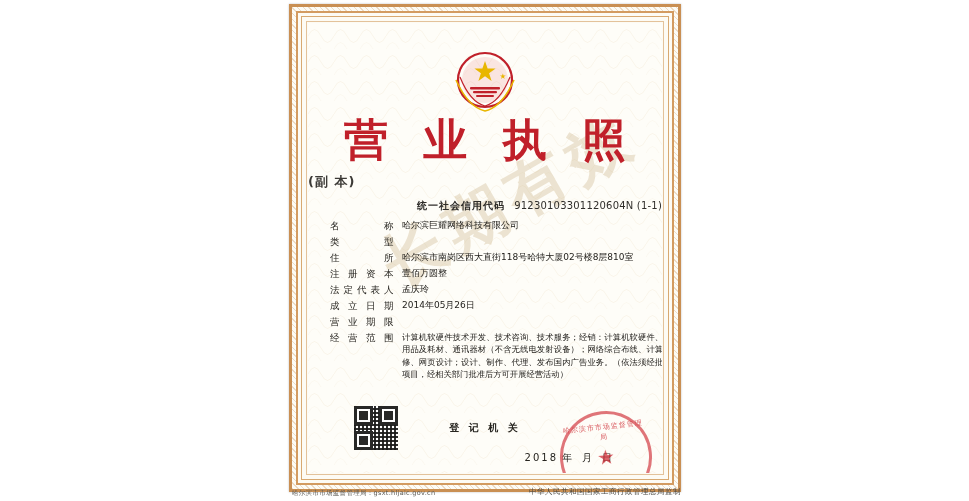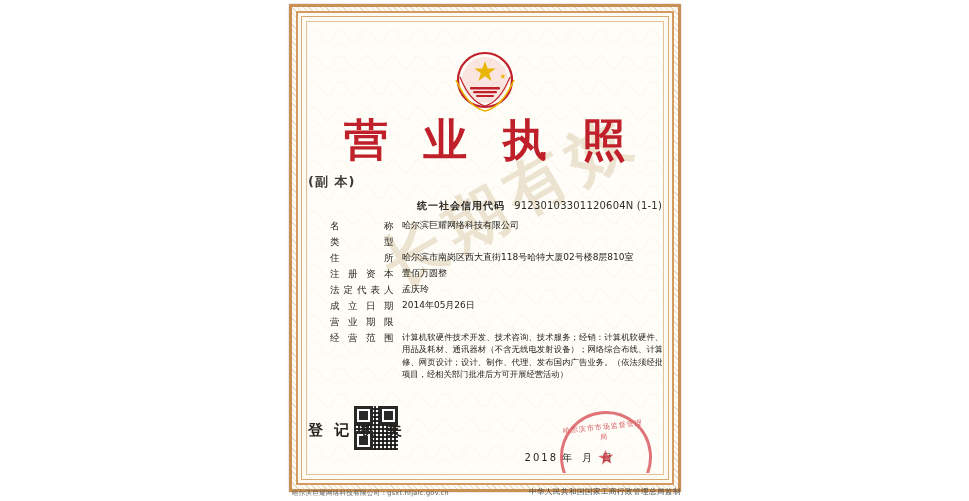--- a/index.html
+++ b/index.html
@@ -190,22 +190,22 @@
     background: #111;
     display: block;
   }
 
   
   .registry {
     position: absolute;
     left: 0;
     right: 0;
     top: 398px;
-    text-align: left;
-    font-size: 15px;
+    text-align: center;
+    font-size: 10px;
     font-weight: bold;
     color: #26241f;
     letter-spacing: 3px;
   }
 
   
   .dateline {
     position: absolute;
     right: 46px;
     top: 428px;
@@ -381,16 +381,16 @@
 
       <div class="seal">
         <div class="seal-text-top">哈尔滨市市场监督管理局</div>
         <div class="seal-star">★</div>
 
       </div>
 
     </div>
   </div>
 
-  <div class="footer-left">哈尔滨巨耀网络科技有限公司：gsxt.hljaic.gov.cn</div>
+  <div class="footer-left">哈尔滨市市场监督管理局：gsxt.hljaic.gov.cn</div>
   <div class="footer-right">中华人民共和国国家工商行政管理总局监制</div>
 
 </div>
 
 </body></html>

